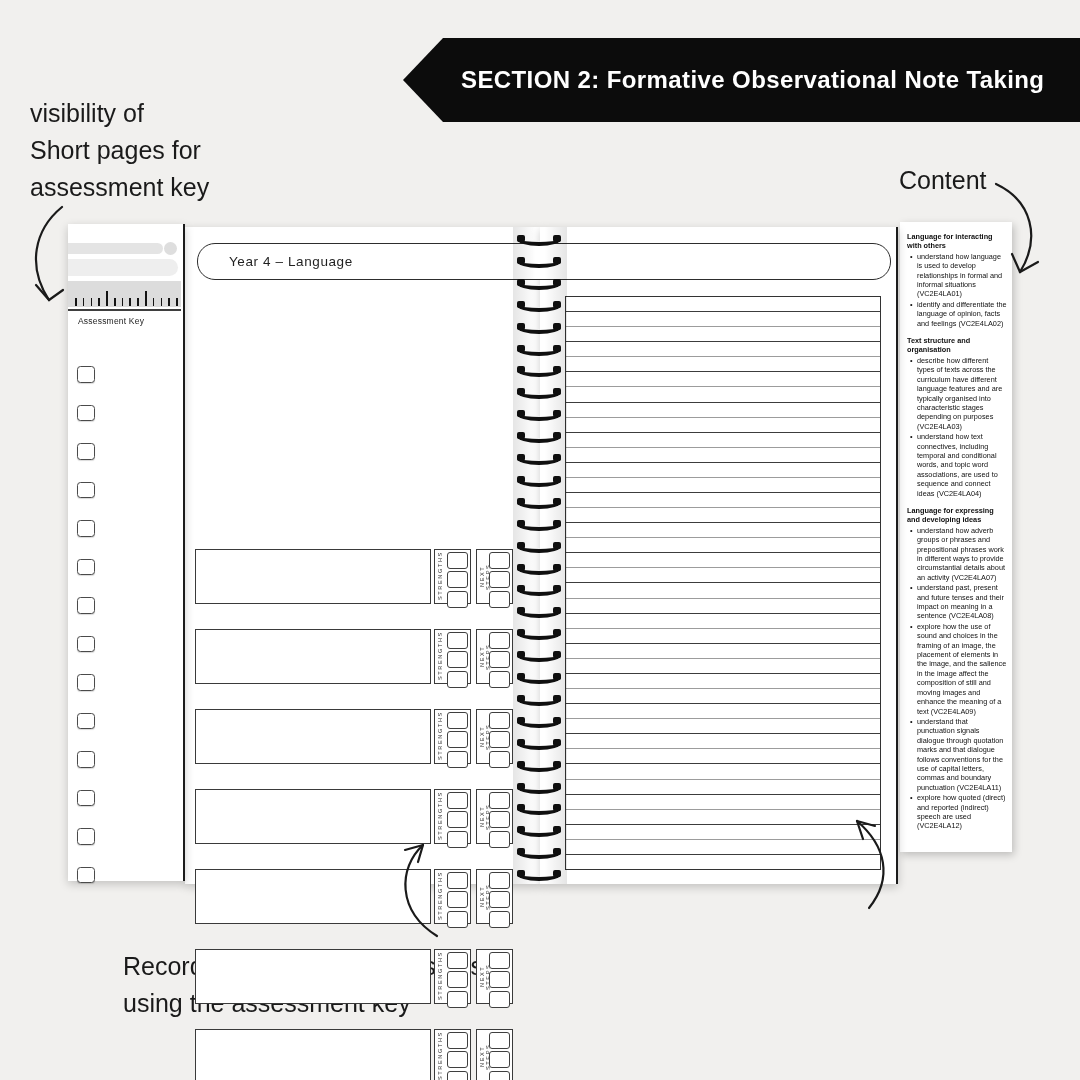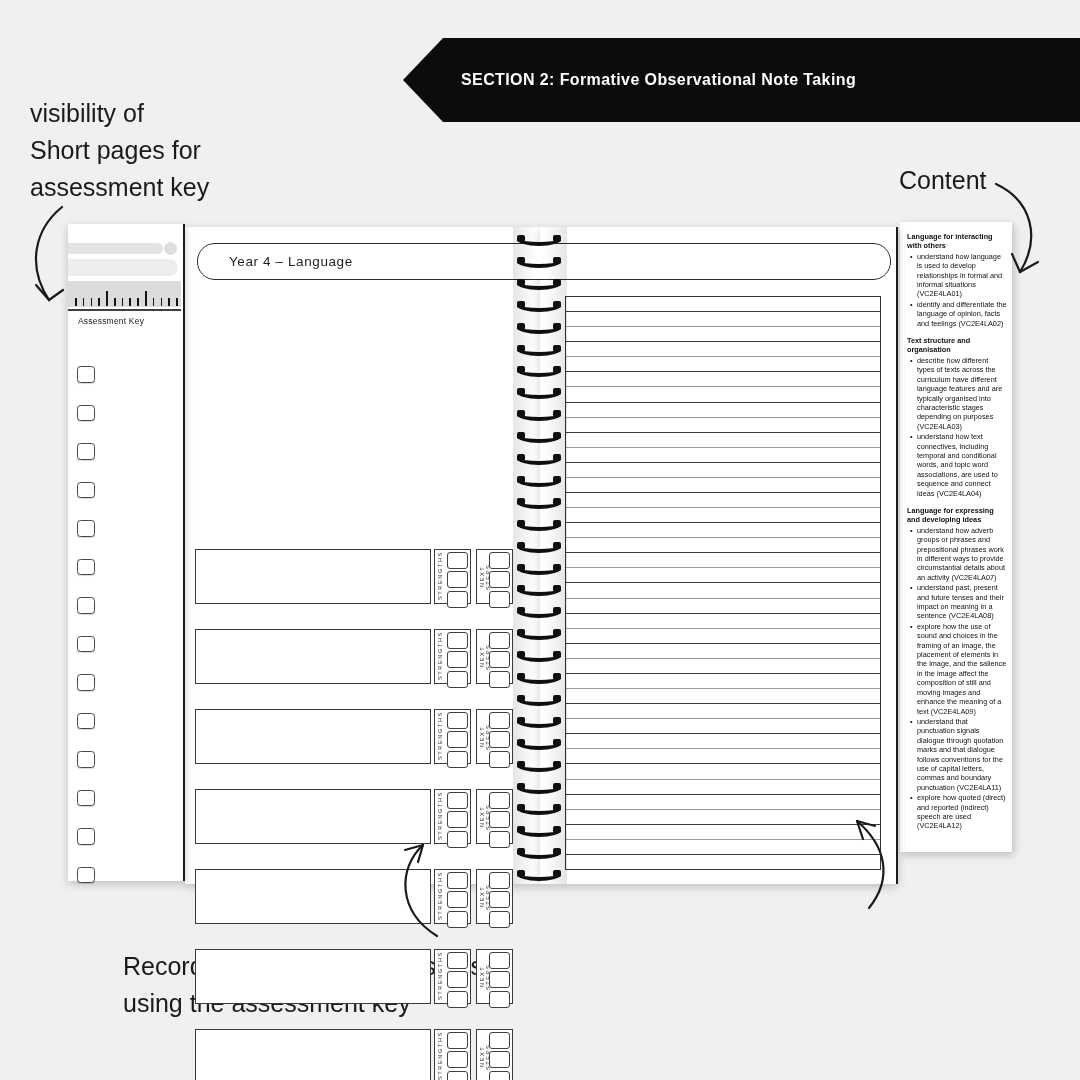--- a/index.html
+++ b/index.html
@@ -3,21 +3,21 @@
 <meta charset="utf-8">
 <style>
   html,body{margin:0;padding:0;background:#f1f0ee;}
   .canvas{position:relative;width:1080px;height:1080px;background:#f1f0ee;overflow:hidden;
           font-family:"Liberation Sans",sans-serif;color:#191919;}
 
   
   .banner{position:absolute;left:403px;top:38px;width:677px;height:84px;background:#0c0c0c;
           clip-path:polygon(40px 0,100% 0,100% 100%,40px 100%,0 50%);}
   .banner span{display:block;line-height:84px;padding-left:58px;color:#ffffff;
-               font-size:16px;font-weight:700;letter-spacing:.4px;}
+               font-size:24px;font-weight:700;letter-spacing:.4px;}
 
   
   .anno{position:absolute;font-size:25px;line-height:37px;color:#1a1a1a;font-weight:400;}
   .anno-left{left:30px;top:95px;}
   .anno-content{left:899px;top:162px;}
   .anno-record{left:123px;top:948px;}
   .anno-space{left:572px;top:906px;}
   .anno .it{font-style:italic;}
 
   

